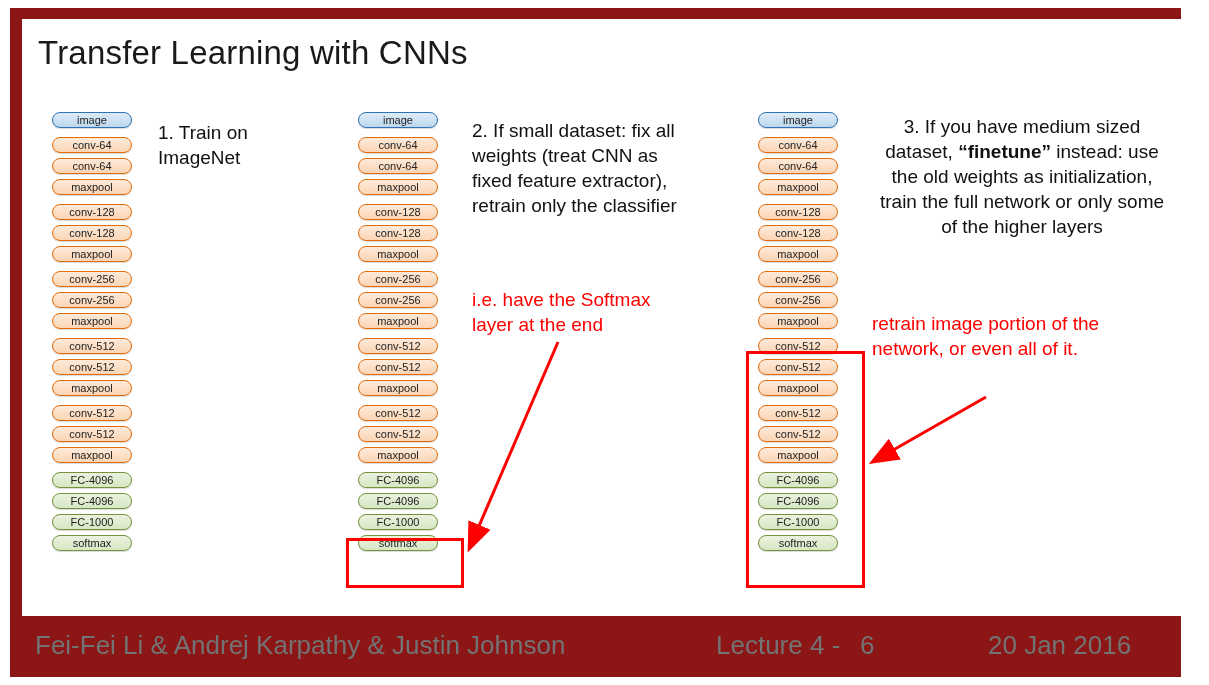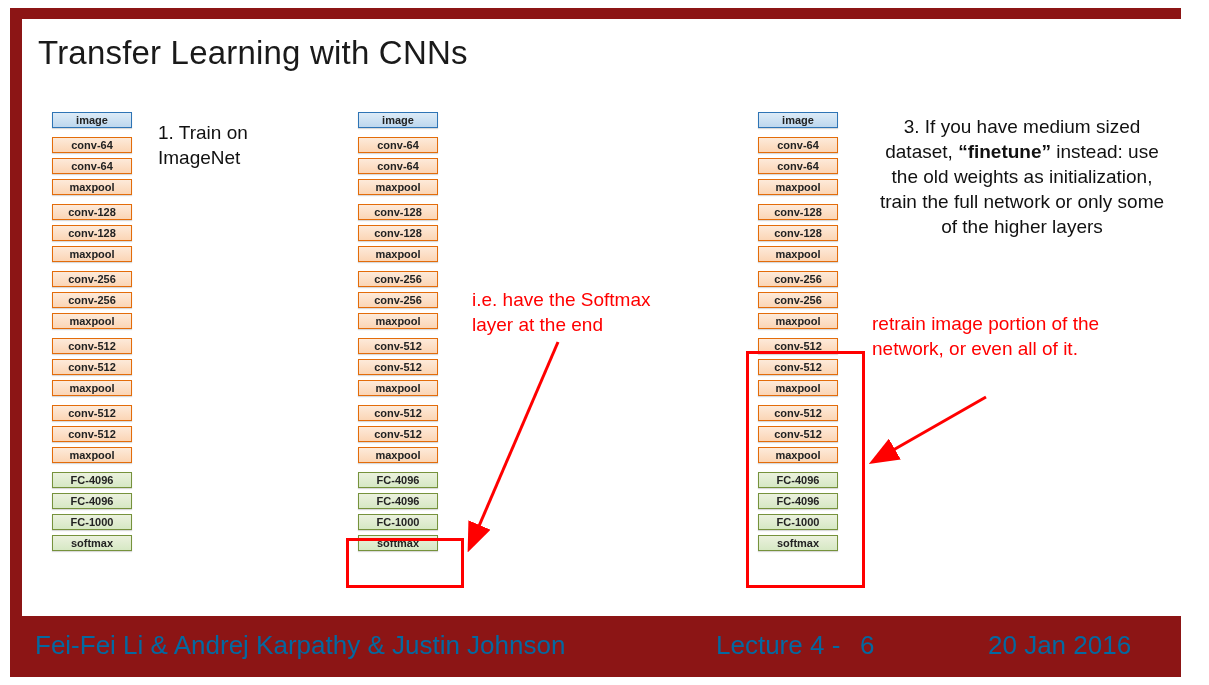--- a/index.html
+++ b/index.html
@@ -11,40 +11,40 @@
   }
   *{box-sizing:border-box;}
   body{margin:0;font-family:"Liberation Sans",sans-serif;background:#fff;}
   .root{position:relative;width:1181px;height:685px;background:#ffffff;overflow:hidden;}
   .frame{position:absolute;left:10px;top:8px;width:1191px;height:669px;background:var(--maroon);}
   .content{position:absolute;left:22px;top:19px;width:1167px;height:597px;background:#ffffff;}
   .title{position:absolute;left:38px;top:34px;font-size:33px;color:#1a1a1a;font-weight:400;letter-spacing:.2px;}
   .stack{position:absolute;top:112px;width:80px;}
   #stack1{left:52px;} #stack2{left:358px;} #stack3{left:758px;}
   .layer-group{margin-bottom:9px;}
-  .layer-box{height:16px;line-height:14px;font-size:11px;font-weight:bold;text-align:center;
-    border-radius:0;margin-bottom:5px;border:1px solid #888;color:#222;
+  .layer-box{height:16px;line-height:14px;font-size:11px;font-weight:normal;text-align:center;
+    border-radius:8px;margin-bottom:5px;border:1px solid #888;color:#222;
     box-shadow:0 1px 1px rgba(0,0,0,.15);}
   .layer-box.image{background:linear-gradient(#ddebf7,var(--image-bg));border-color:var(--image-border);}
   .layer-box.conv{background:linear-gradient(#fdeada,var(--conv-bg));border-color:var(--conv-border);}
   .layer-box.fc{background:linear-gradient(#ebf1de,var(--fc-bg));border-color:var(--fc-border);}
   .caption{position:absolute;font-size:19px;line-height:1.32;color:#111;}
   #caption1{left:158px;top:120px;width:130px;}
   #caption2{left:472px;top:118px;width:215px;}
   #caption3{left:872px;top:114px;width:300px;text-align:center;}
   .note{position:absolute;font-size:19px;line-height:1.32;color:var(--red);}
   #note2{left:472px;top:287px;width:215px;}
   #note3{left:872px;top:311px;width:300px;}
   .redrect{position:absolute;border:3px solid var(--red);}
   #rect-classifier{left:346px;top:538px;width:118px;height:50px;}
   #rect-higher{left:746px;top:351px;width:119px;height:237px;}
   .overlay{position:absolute;left:0;top:0;pointer-events:none;}
   .arrow{stroke:var(--red);stroke-width:3;}
   #arrowhead polygon{fill:var(--red);}
-  .footer-text{position:absolute;color:#0369a1;font-size:26px;white-space:nowrap;}
+  .footer-text{position:absolute;color:#737373;font-size:26px;white-space:nowrap;}
   #footer-authors{left:35px;top:630px;}
   #footer-lecture{left:716px;top:630px;}
   #footer-number{left:860px;top:630px;}
   #footer-date{left:988px;top:630px;}
 </style>
 </head>
 <body>
 
 <div class="root">
   <div class="frame"></div>
@@ -155,20 +155,21 @@
       </div>
       <div class="layer-group">
         <div class="layer-box fc">FC-4096</div>
         <div class="layer-box fc">FC-4096</div>
         <div class="layer-box fc">FC-1000</div>
         <div class="layer-box fc">softmax</div>
       </div>
     </div>
 
   <div class="caption" id="caption1">1. Train on ImageNet</div>
+  <div class="caption" id="caption2">2. If small dataset: fix all weights (treat CNN as fixed feature extractor), retrain only the classifier</div>
   <div class="caption" id="caption3"><span>3. If you have medium sized dataset, </span><b>“finetune”</b><span> instead: use the old weights as initialization, train the full network or only some of the higher layers</span></div>
 
   <div class="note" id="note2">i.e. have the Softmax layer at the end</div>
   <div class="note" id="note3">retrain image portion of the network, or even all of it.</div>
 
   <div class="redrect" id="rect-classifier"></div>
   <div class="redrect" id="rect-higher"></div>
 
   <svg class="overlay" width="1209" height="685" viewBox="0 0 1209 685">
     <defs>

